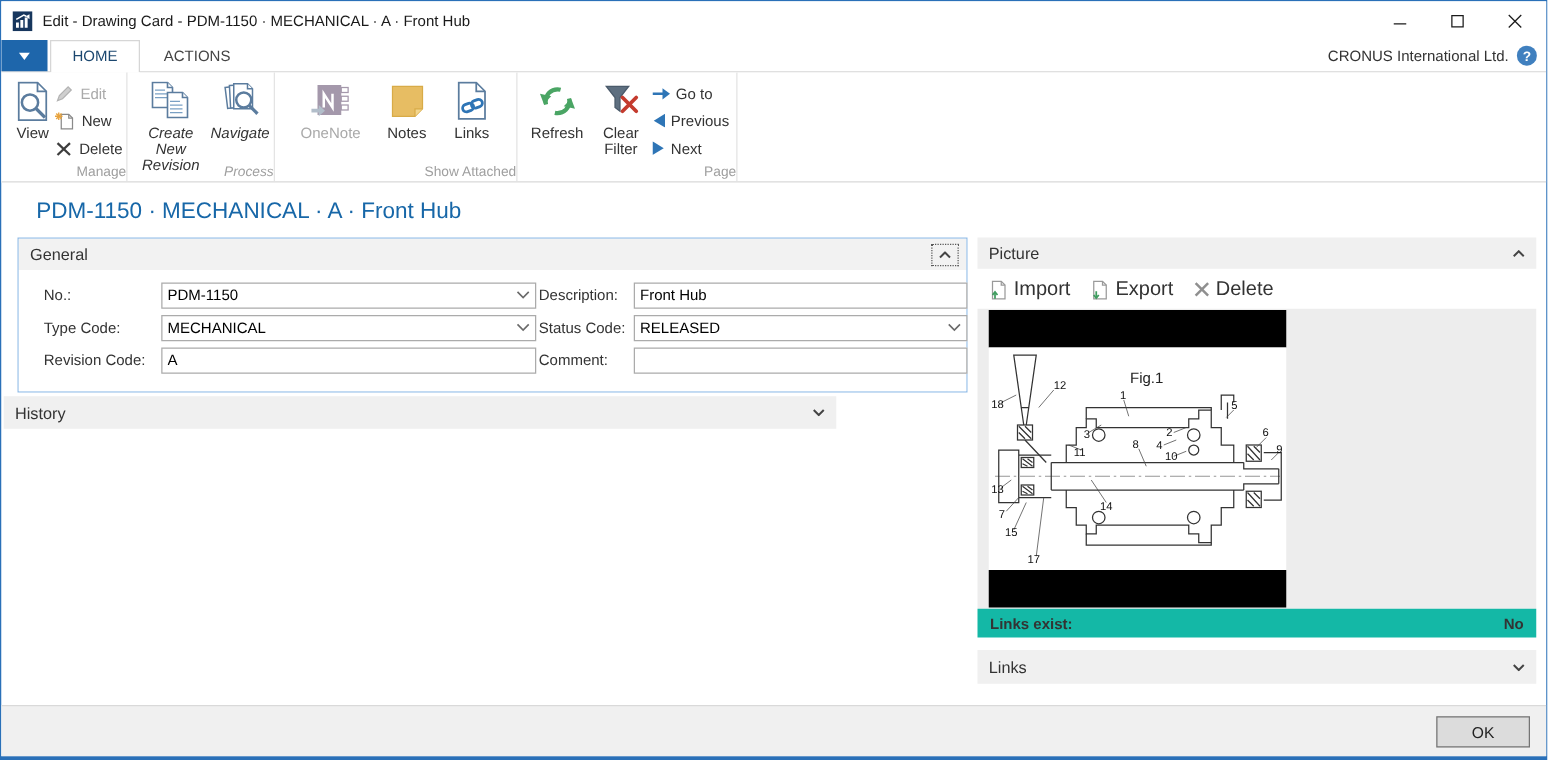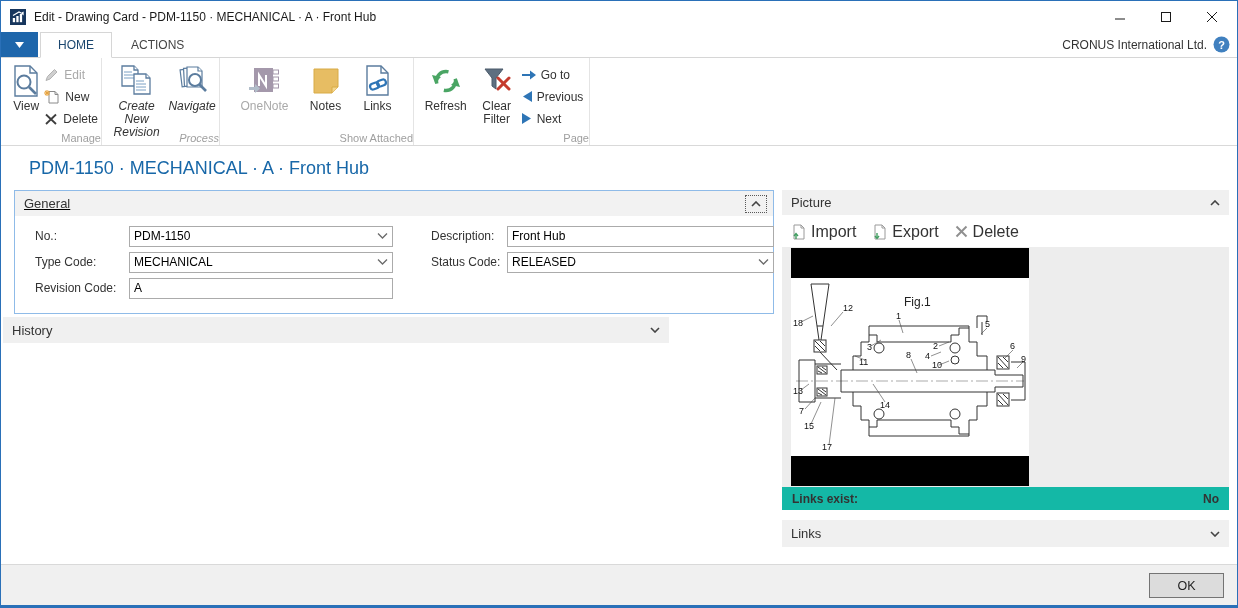--- a/index.html
+++ b/index.html
@@ -36,36 +36,36 @@
   .bigbtn .blabel { font-size:12px; line-height:13px; text-align:center; color:#333; margin-top:1px; }
   .bigbtn.disabled .blabel { color:#a9a9a9; }
   .bigbtn.disabled .bicon { filter:grayscale(.7); opacity:.55; }
   .smallcol { display:flex; flex-direction:column; gap:5px; padding-top:6px; }
   .smallitem { display:flex; align-items:center; gap:5px; font-size:12px; color:#333; height:17px; }
   .smallitem.disabled { color:#a9a9a9; }
 
   
   .page-title { position:absolute; left:28px; top:157px; font-size:18px; color:#1767a8; }
 
-  .fasttab { position:absolute; left:13px; top:189px; width:760px; border:1px solid #8fbbe8; background:#fff;text-decoration:underline; }
+  .fasttab { position:absolute; left:13px; top:189px; width:760px; border:1px solid #8fbbe8; background:#fff; }
   .ft-header { height:25px; background:#f2f2f2; display:flex; align-items:center;
                padding:0 6px 0 9px; font-size:13px; color:#333; }
   .collapse-btn { margin-left:auto; width:22px; height:18px; border:1px dotted #595959;
                   display:flex; align-items:center; justify-content:center; }
   .ft-body { position:relative; height:97px; background:#fff; }
   .fcol { position:absolute; top:10px; display:flex; flex-direction:column; gap:6px;margin-left:10px; }
   .fcol.left { left:10px; } .fcol.right { left:406px; }
   .frow { display:flex; align-items:center; height:20px; }
   .flabel { font-size:12px; color:#333; }
   .fcol.left .flabel { width:94px; } .fcol.right .flabel { width:76px; }
   .field { position:relative; display:flex; }
   .field input { height:21px; border:1px solid #ababab; font-size:12px; padding:0 18px 0 4px;
                  color:#000; font-family:inherit; width:100%; background:#fff; }
   .field.plain input { padding-right:4px; }
-  .fcol.left .field { width:264px; } .fcol.right .field { width:267px; }
+  .fcol.left .field { width:300px; } .fcol.right .field { width:267px; }
   .combo-arrow { position:absolute; right:5px; top:50%; transform:translateY(-50%); display:flex; }
 
   .bar { position:absolute; height:26px; background:#f0f0f0; display:flex; align-items:center;
          padding:0 9px; font-size:13px; color:#333; }
   .bar .chev { margin-left:auto; display:flex; }
 
   
   .pic-toolbar { position:absolute; left:781px; top:216px; width:447px; height:29px; background:#fff;
                  display:flex; align-items:center; gap:16px; padding-left:9px; }
   .tool-btn { display:flex; align-items:center; gap:5px; font-size:16px; color:#333; }
@@ -370,20 +370,26 @@
         </div>
         <div class="frow">
           <span class="flabel">Status Code:</span>
           <div class="field">
             <input value="RELEASED" style="">
             <span class="combo-arrow">
                 <svg width="11" height="7">
                   <polyline points="1,1 5.5,5.5 10,1" stroke="#6a6a6a" stroke-width="1.3" fill="none"></polyline>
                 </svg>
               </span>
+          </div>
+        </div>
+        <div class="frow">
+          <span class="flabel">Comment:</span>
+          <div class="field plain">
+            <input value="" style="">
           </div>
         </div>
       </div>
     </div>
   </div>
 
   <div class="bar" style="left:2px; top:316px; width:666px;">
     <span>History</span>
     <span class="chev">
         <svg width="10" height="6">

